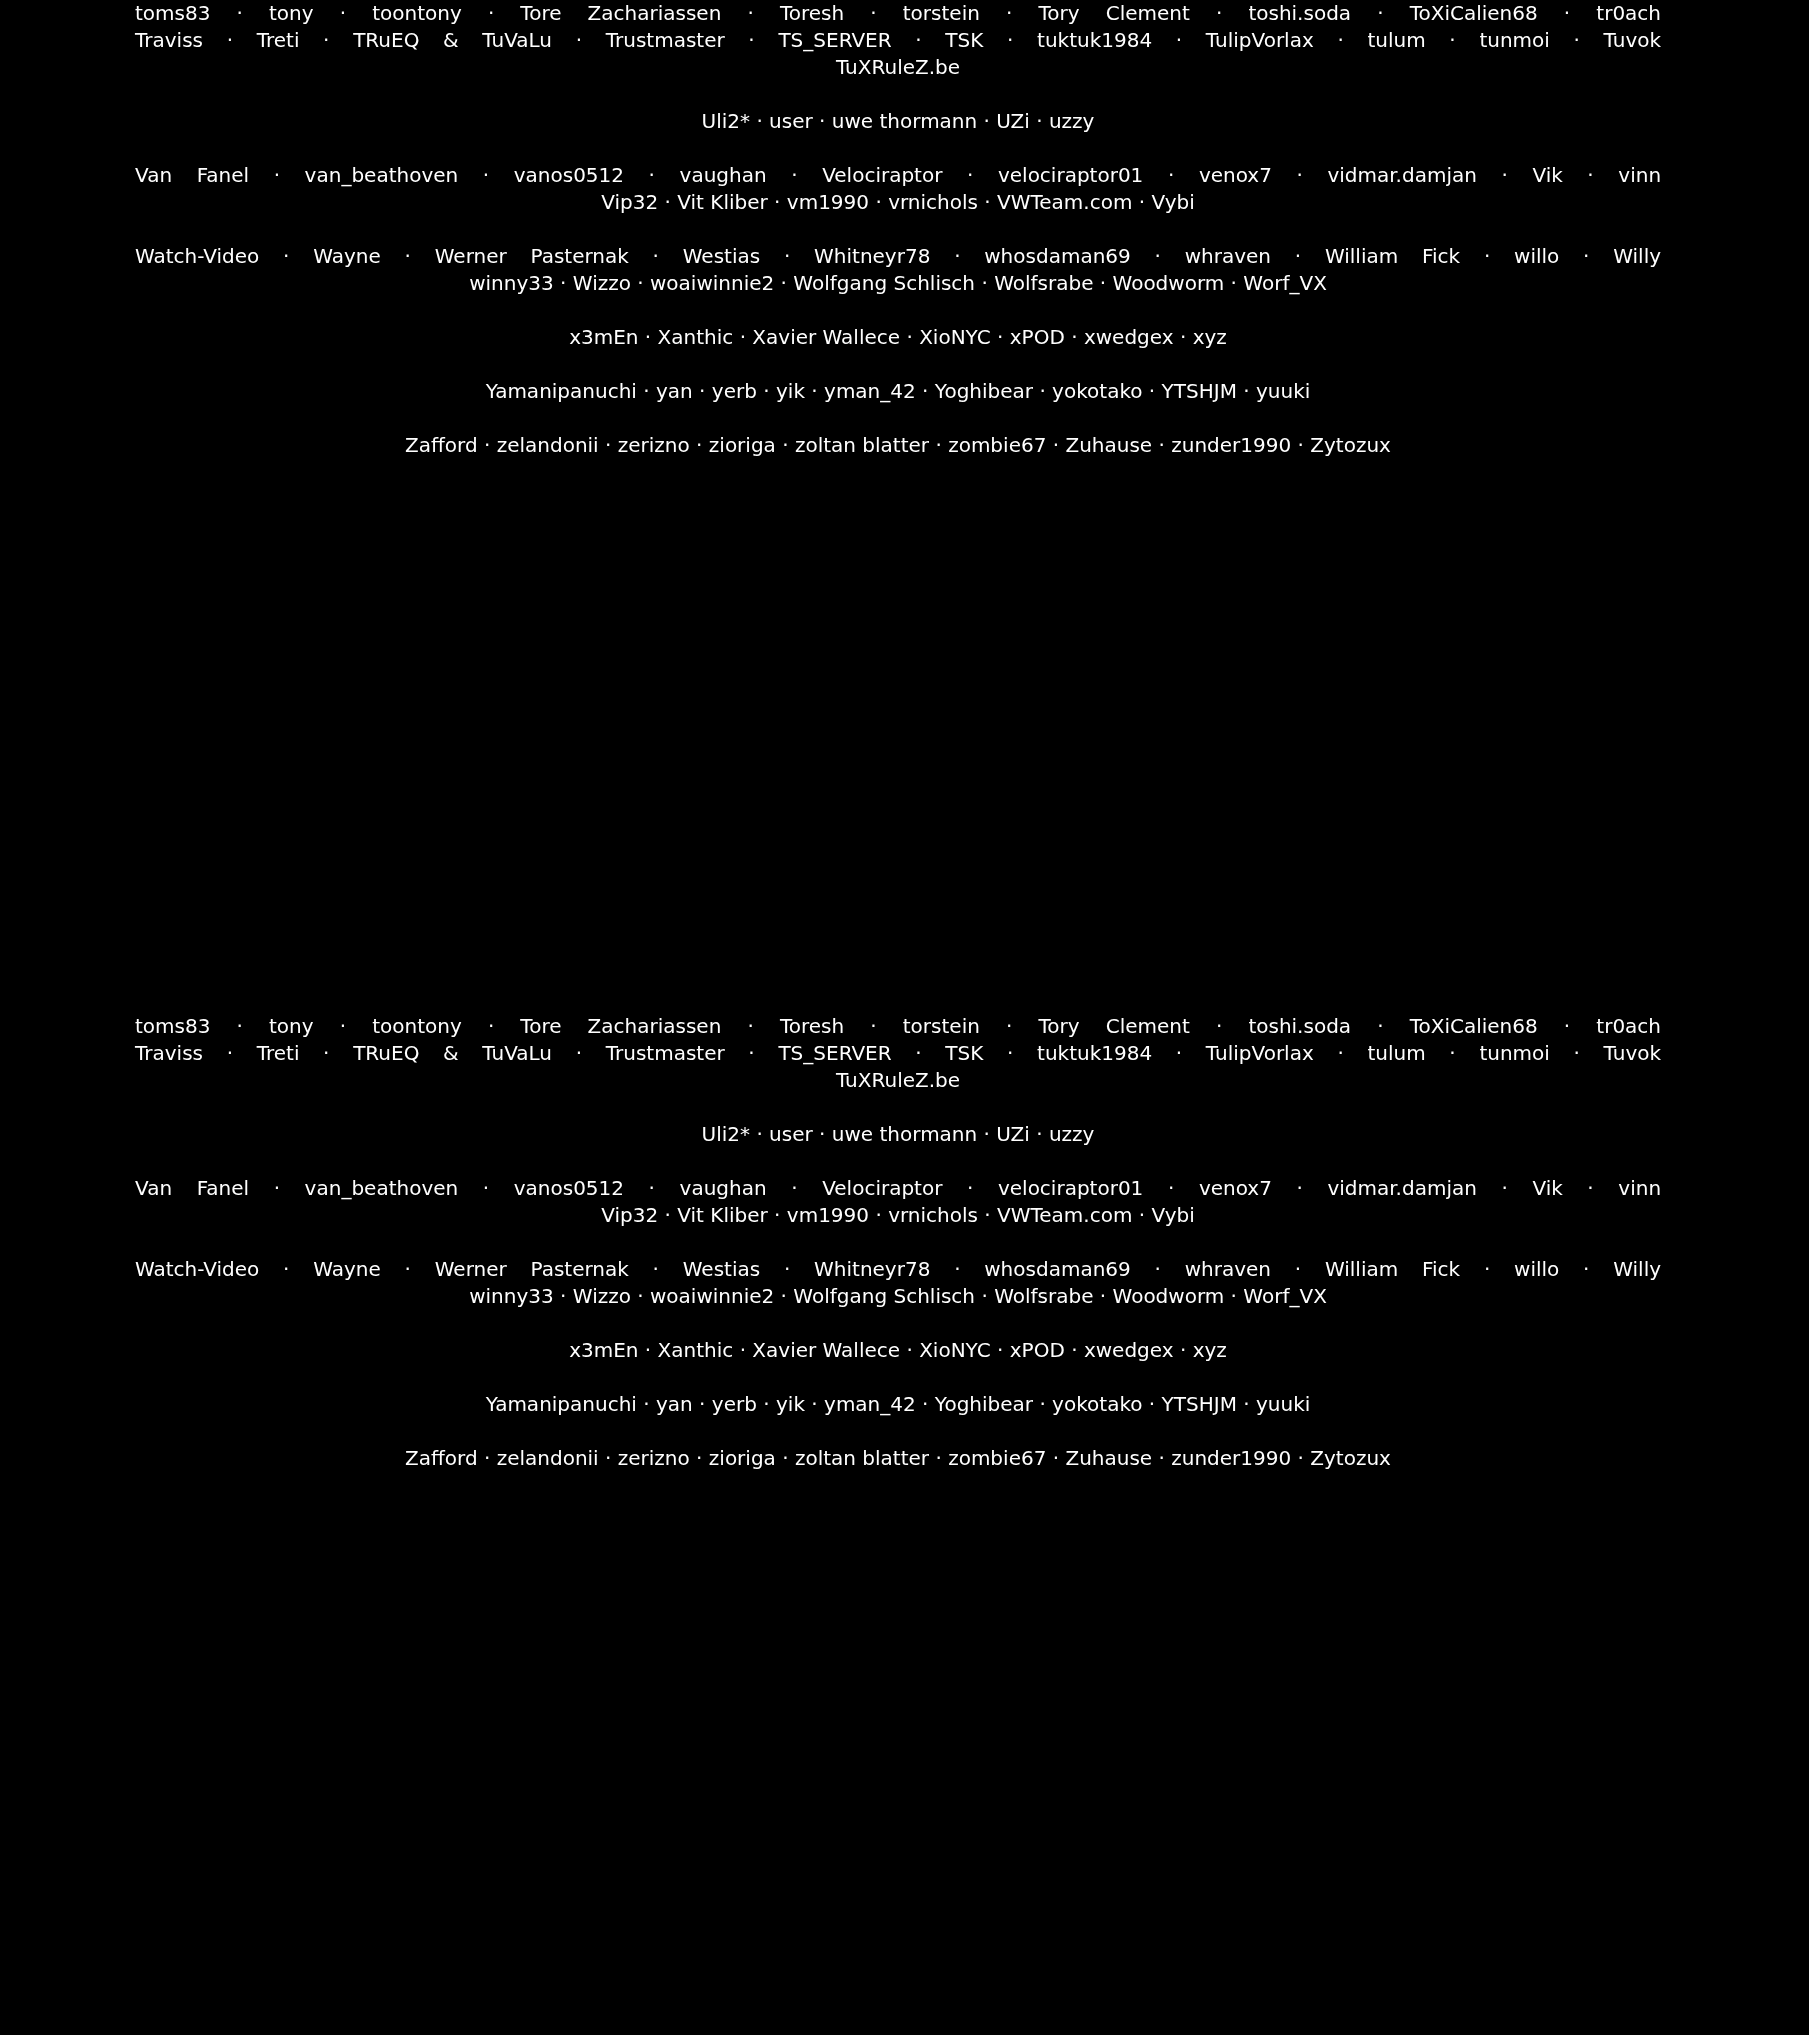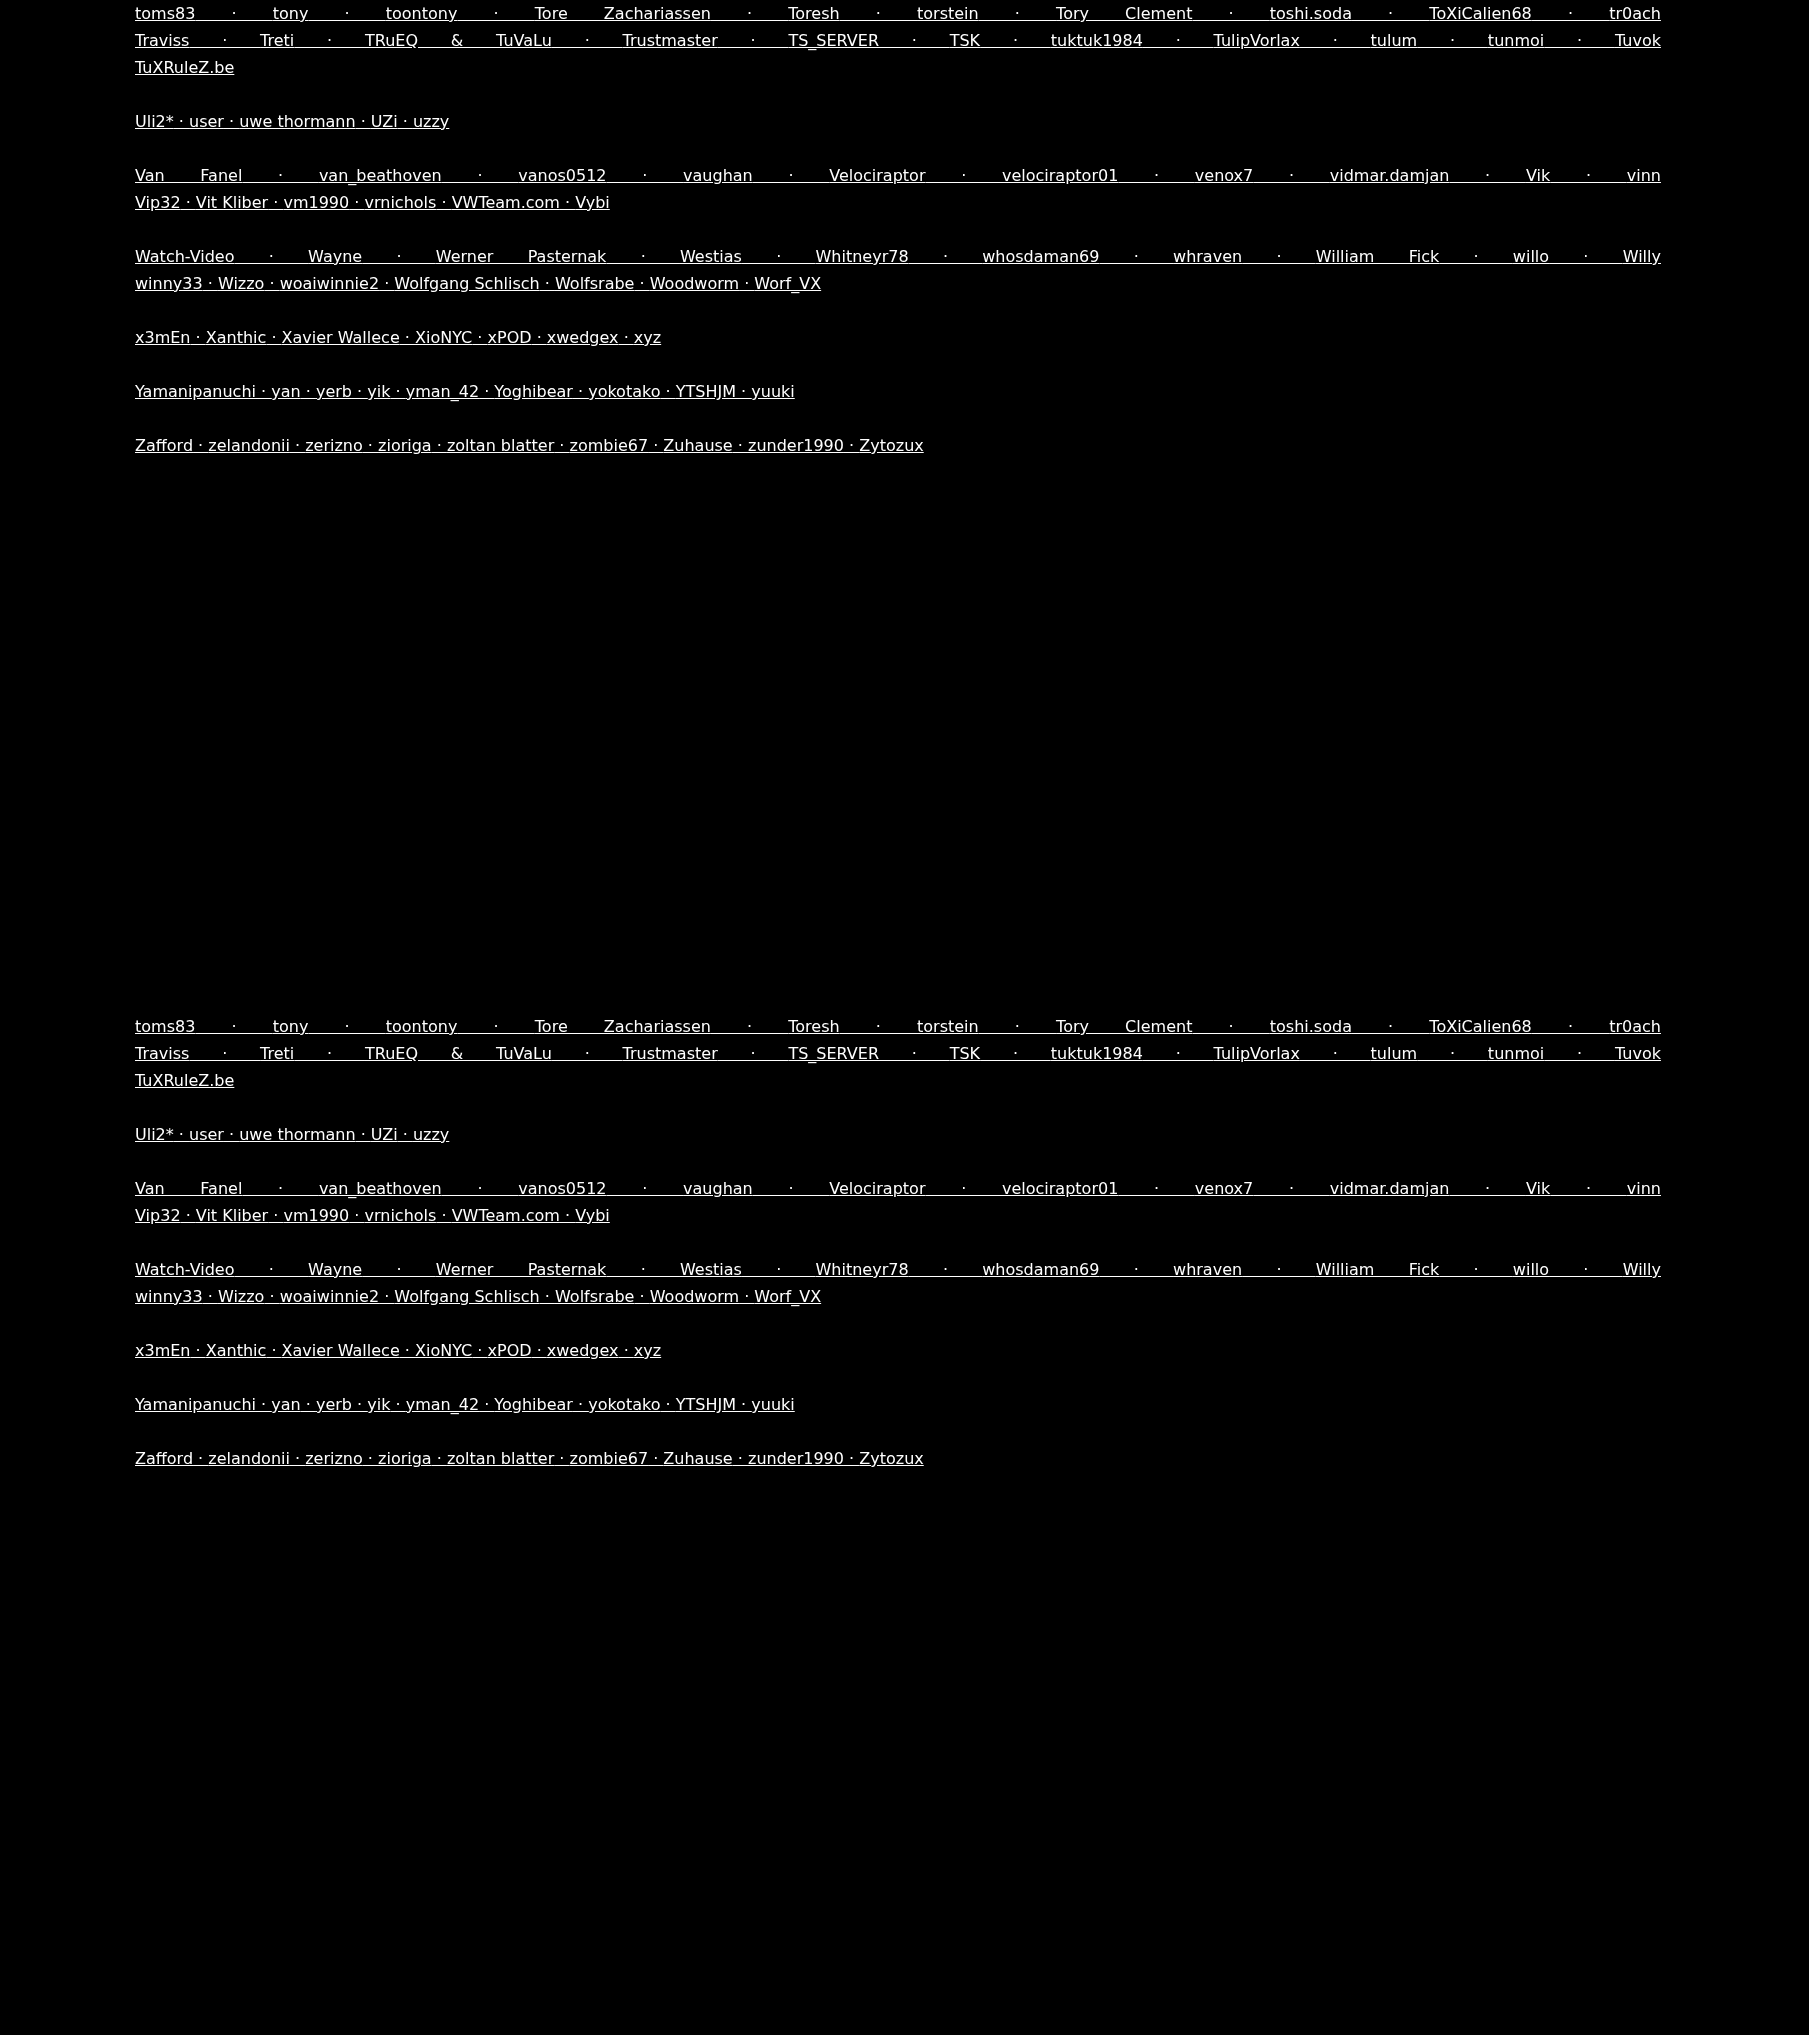--- a/index.html
+++ b/index.html
@@ -12,31 +12,30 @@
     background: #000000;
     position: relative;
     overflow: hidden;
     font-family: "DejaVu Sans", "Liberation Sans", sans-serif;
   }
   .credits-block {
     position: absolute;
     left: 135px;
     width: 1526px;
     color: #ffffff;
-    font-size: 16px;
+    font-size: 20px;
     line-height: 27px;
-    text-decoration: underline;
   }
   #credits-block-1 { top: 0px; }
   #credits-block-2 { top: 1013px; }
   .credits-paragraph {
     margin: 0 0 27px 0;
   }
   .credit-line {
-    text-align: left;
+    text-align: center;
   }
   .credit-line.justified {
     text-align: justify;
     text-align-last: justify;
   }
   .sep { white-space: pre; }
 </style>
 </head>
 <body>
 

